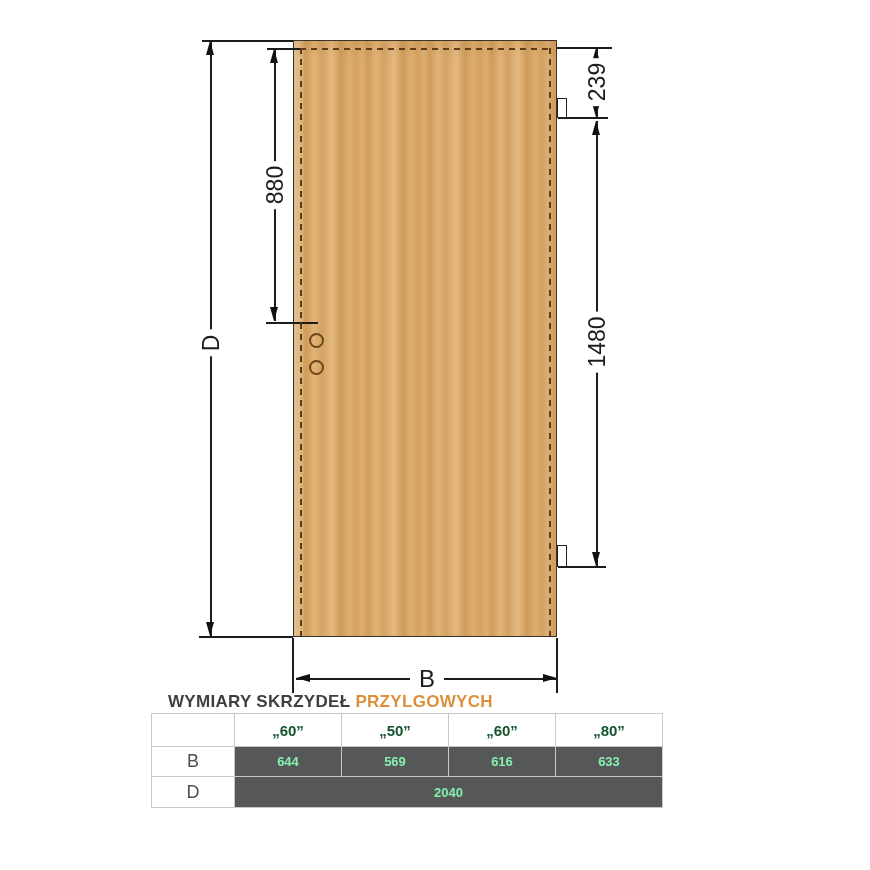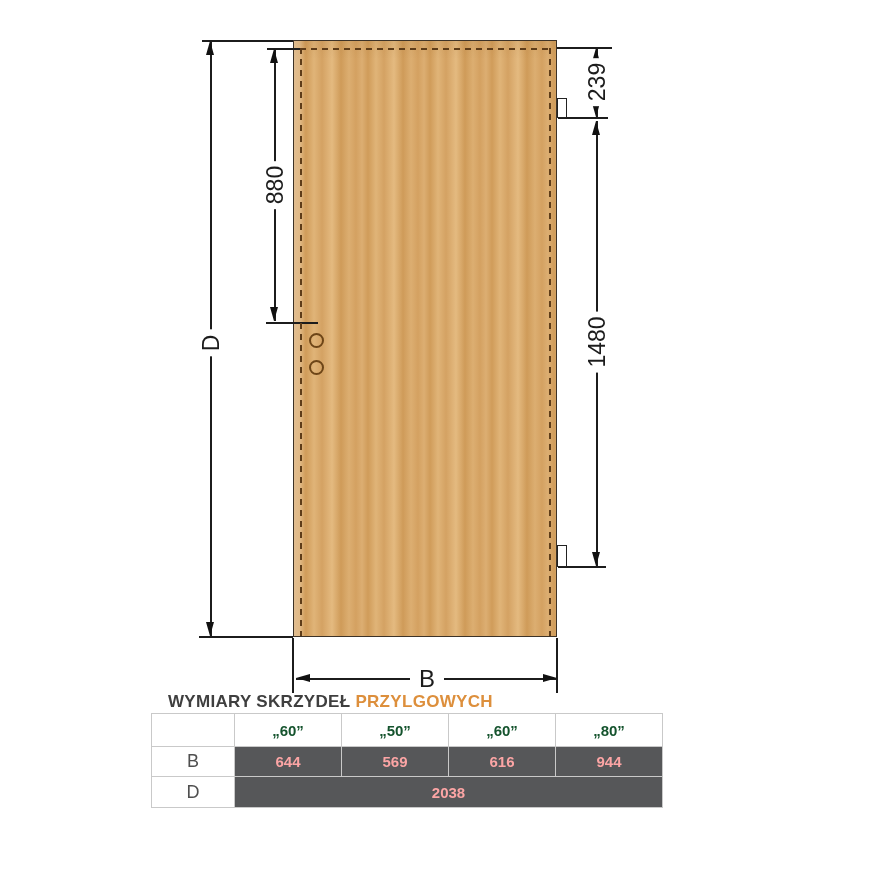--- a/index.html
+++ b/index.html
@@ -43,21 +43,21 @@
   .caption .accent{color:#dd8f3c;}
   table.dims{position:absolute;left:151px;top:713px;border-collapse:collapse;table-layout:fixed;}
   table.dims td{border:1px solid #c9c9c9;text-align:center;vertical-align:middle;
                 font-family:"Liberation Sans", sans-serif;padding:0;}
   td.c-label{width:82px;}
   td.c-size{width:106px;}
   tr.r-head td{height:32px;color:#14532d;font-weight:700;font-size:15px;background:#fff;}
   td.rowname{color:#4f4f4f;font-size:18px;background:#fff;}
   tr.r-b td{height:29px;}
   tr.r-d td{height:30px;}
-  td.dark{background:#565759;color:#fca5a5;font-weight:700;font-size:15px;border:2px solid #ffffff;}
+  td.dark{background:#565759;color:#86efac;font-weight:700;font-size:13px;border:2px solid #ffffff;}
 </style>
 </head>
 <body>
 
 <div id="canvas">
 
   <div class="door"></div>
   <div class="dashh" style="left:300px;top:48px;width:251px;"></div>
   <div class="dashv" style="left:300px;top:48px;height:588px;"></div>
   <div class="dashv" style="left:549px;top:48px;height:588px;"></div>
@@ -113,22 +113,22 @@
       <td class="c-size">„60”</td>
       <td class="c-size">„50”</td>
       <td class="c-size">„60”</td>
       <td class="c-size">„80”</td>
     </tr>
     <tr class="r-b">
       <td class="rowname">B</td>
       <td class="dark">644</td>
       <td class="dark">569</td>
       <td class="dark">616</td>
-      <td class="dark">944</td>
+      <td class="dark">633</td>
     </tr>
     <tr class="r-d">
       <td class="rowname">D</td>
-      <td class="dark" colspan="4">2038</td>
+      <td class="dark" colspan="4">2040</td>
     </tr>
   </tbody>
     </table>
 
 </div>
 
 </body></html>

